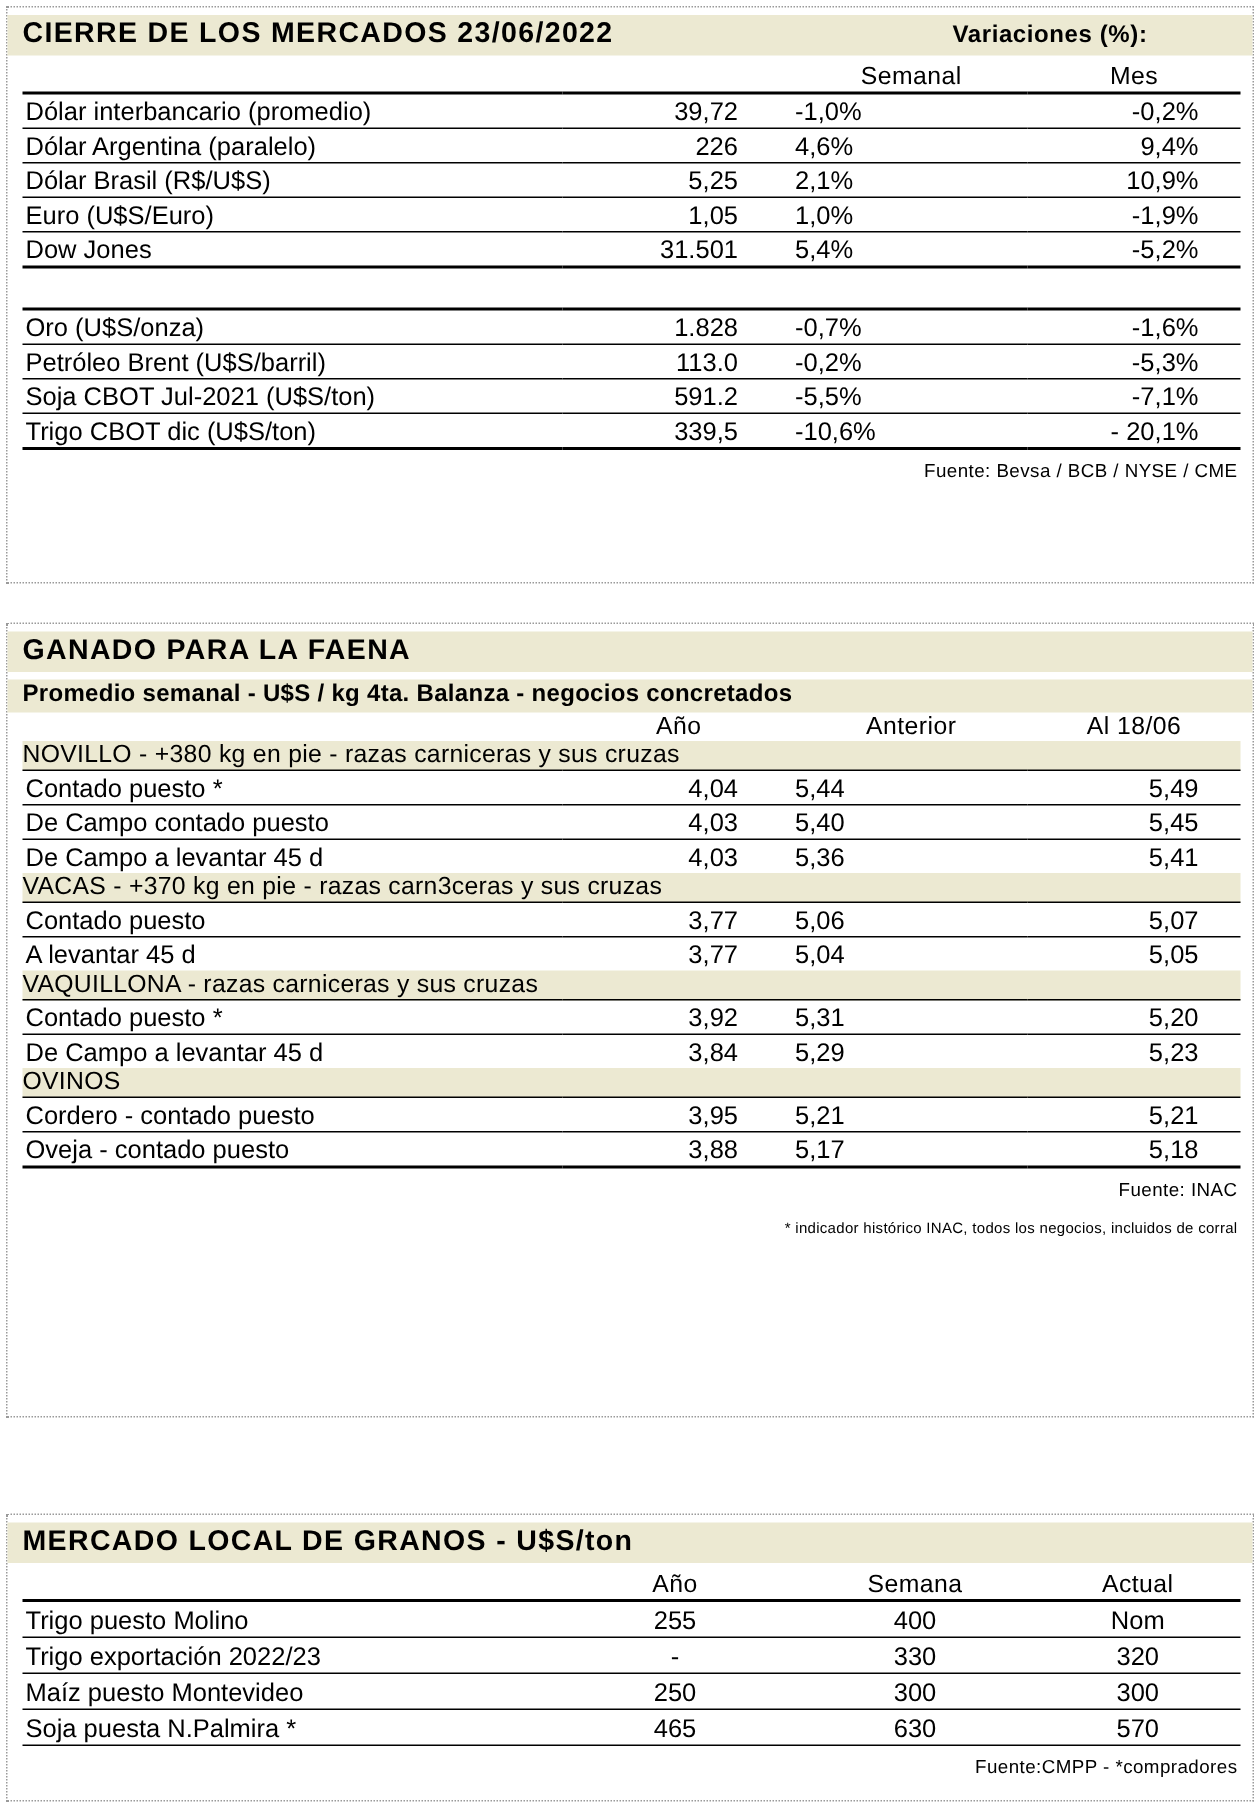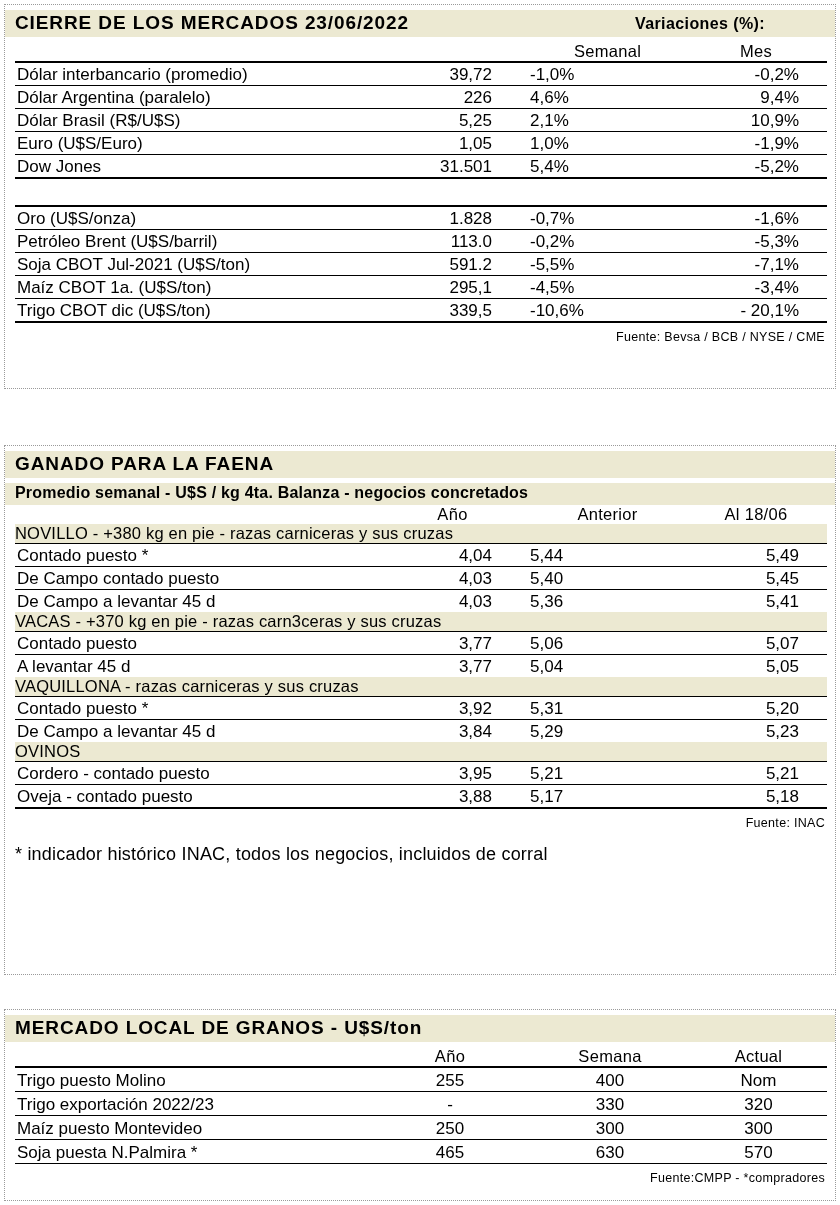--- a/index.html
+++ b/index.html
@@ -27,21 +27,21 @@
   .panel {
     position: absolute;
     left: 4px;
     width: 832px;
     box-sizing: border-box;
     border: 1px dotted #9a9a9a;
     background: #ffffff;
     padding: 0;
   }
   #panel-markets { top: 4px;    height: 385px; }
-  #panel-cattle  { top: 445px;  height: 530px; }
+  #panel-cattle  { top: 415px;  height: 530px; }
   #panel-grains  { top: 1009px; height: 192px; }
 
   .panel-inner {
     padding: 0 10px 0 10px;
   }
 
   
   .band {
     background: #ece9d2;
     margin: 5px -10px;
@@ -141,21 +141,22 @@
 
   
   .src {
     text-align: right;
     font-size: 12.5px;
     letter-spacing: 0.3px;
     padding: 7px 0 0 0;
     white-space: nowrap;
   }
   .note {
-    font-size: 18px;
+    text-align: right;
+    font-size: 10px;
     letter-spacing: 0.2px;
     padding: 14px 0 0 0;
     white-space: nowrap;
   }
 
   
   .c3-label { width: 355px; }
   .c3-v1    { width: 160px; }
   .c3-v2    { width: 160px; }
   .c3-v3    { width: 137px; }
@@ -255,26 +256,20 @@
             <td class="num2">-0,2%</td>
             <td class="num3">-5,3%</td>
           </tr>
           <tr class="drow">
             <td class="lbl">Soja CBOT Jul-2021 (U$S/ton)</td>
             <td class="num">591.2</td>
             <td class="num2">-5,5%</td>
             <td class="num3">-7,1%</td>
           </tr>
           <tr class="drow">
-            <td class="lbl">Maíz CBOT 1a. (U$S/ton)</td>
-            <td class="num">295,1</td>
-            <td class="num2">-4,5%</td>
-            <td class="num3">-3,4%</td>
-          </tr>
-          <tr class="drow">
             <td class="lbl">Trigo CBOT dic (U$S/ton)</td>
             <td class="num">339,5</td>
             <td class="num2">-10,6%</td>
             <td class="num3">- 20,1%</td>
           </tr>
 
           <tr class="closerow">
             <td colspan="4"></td>
           </tr>
         </tbody>

